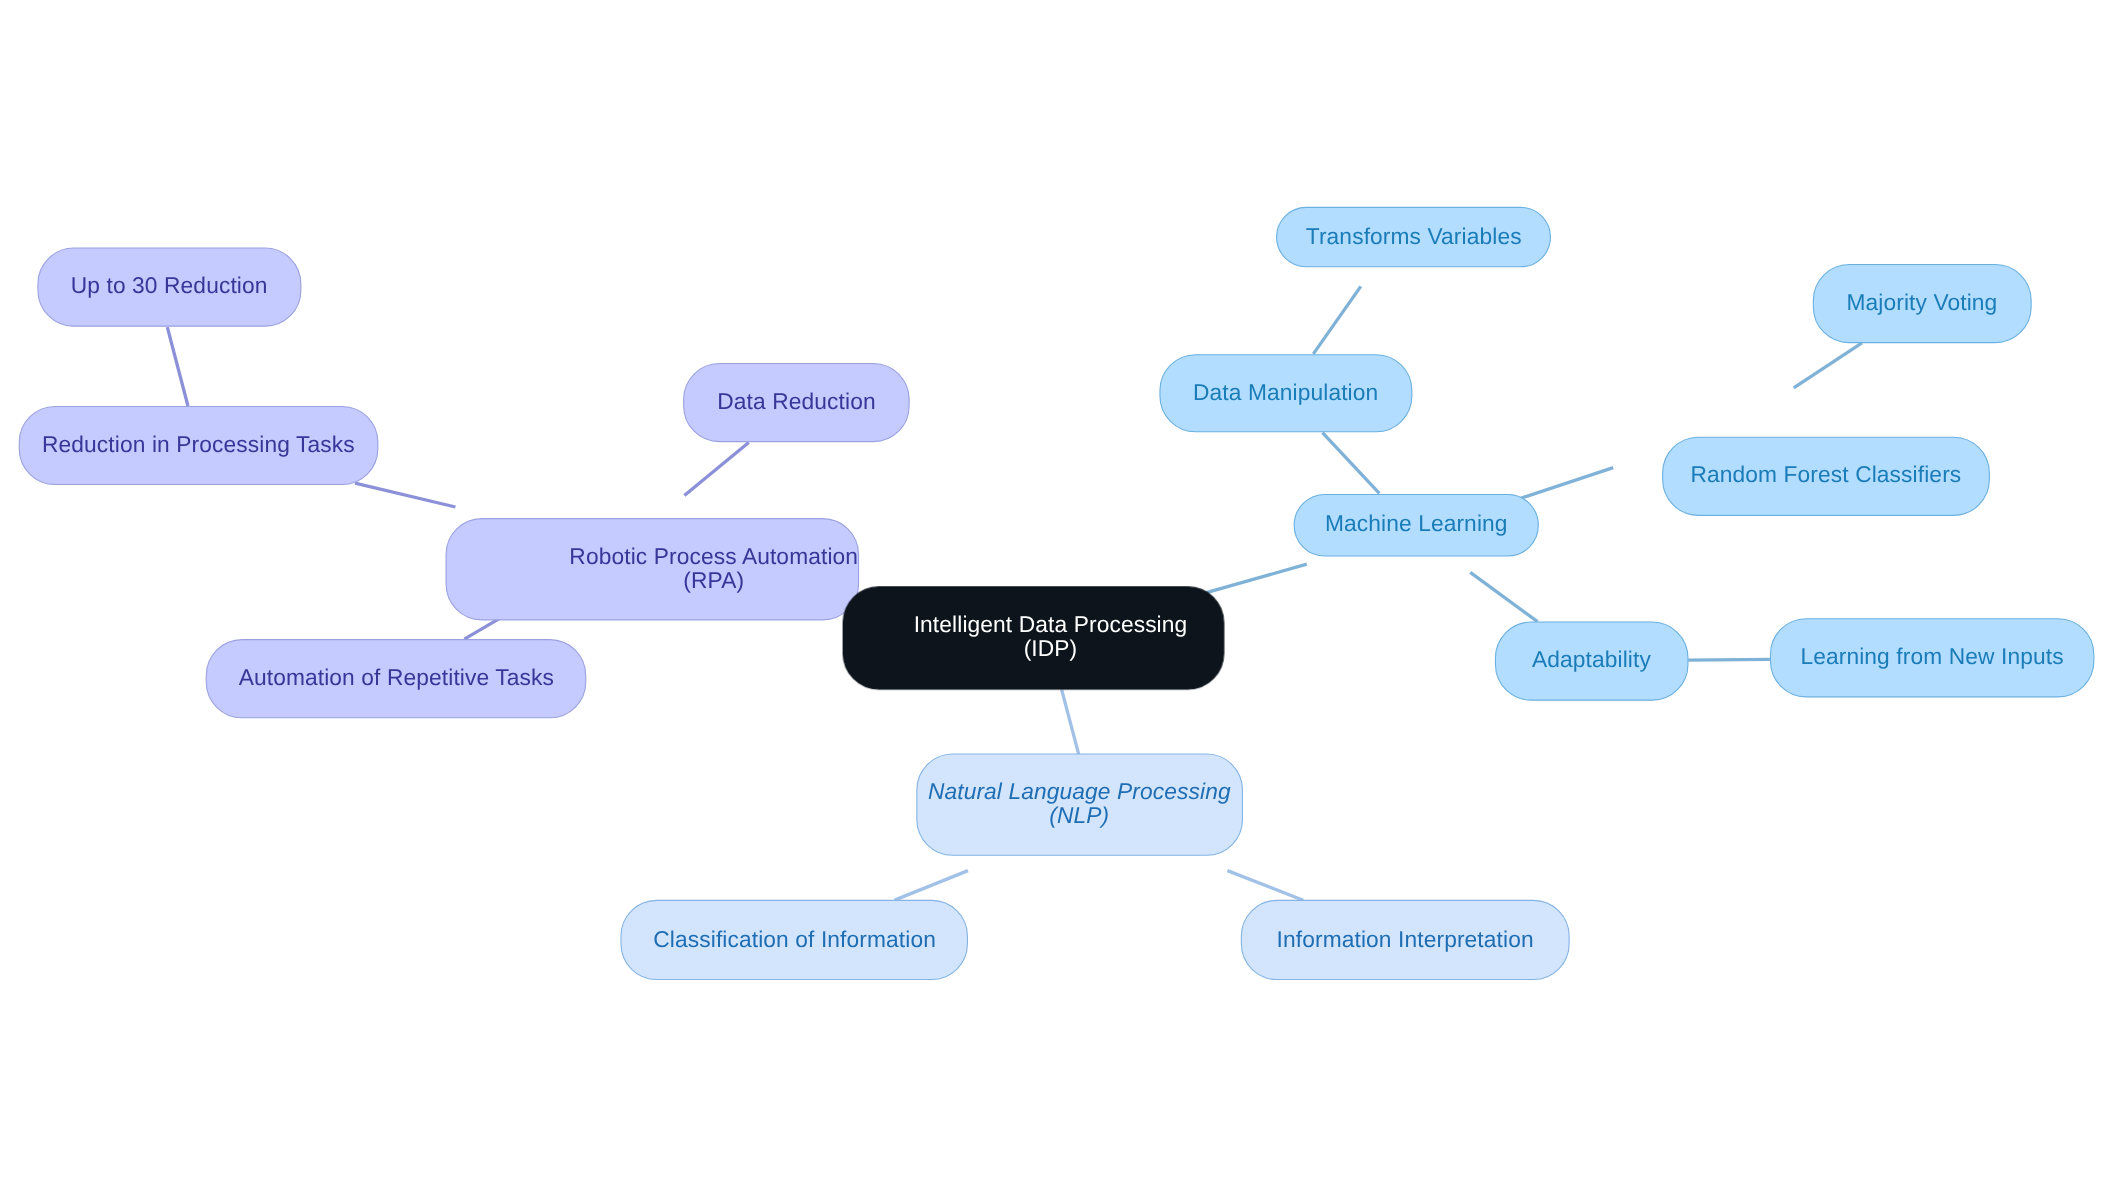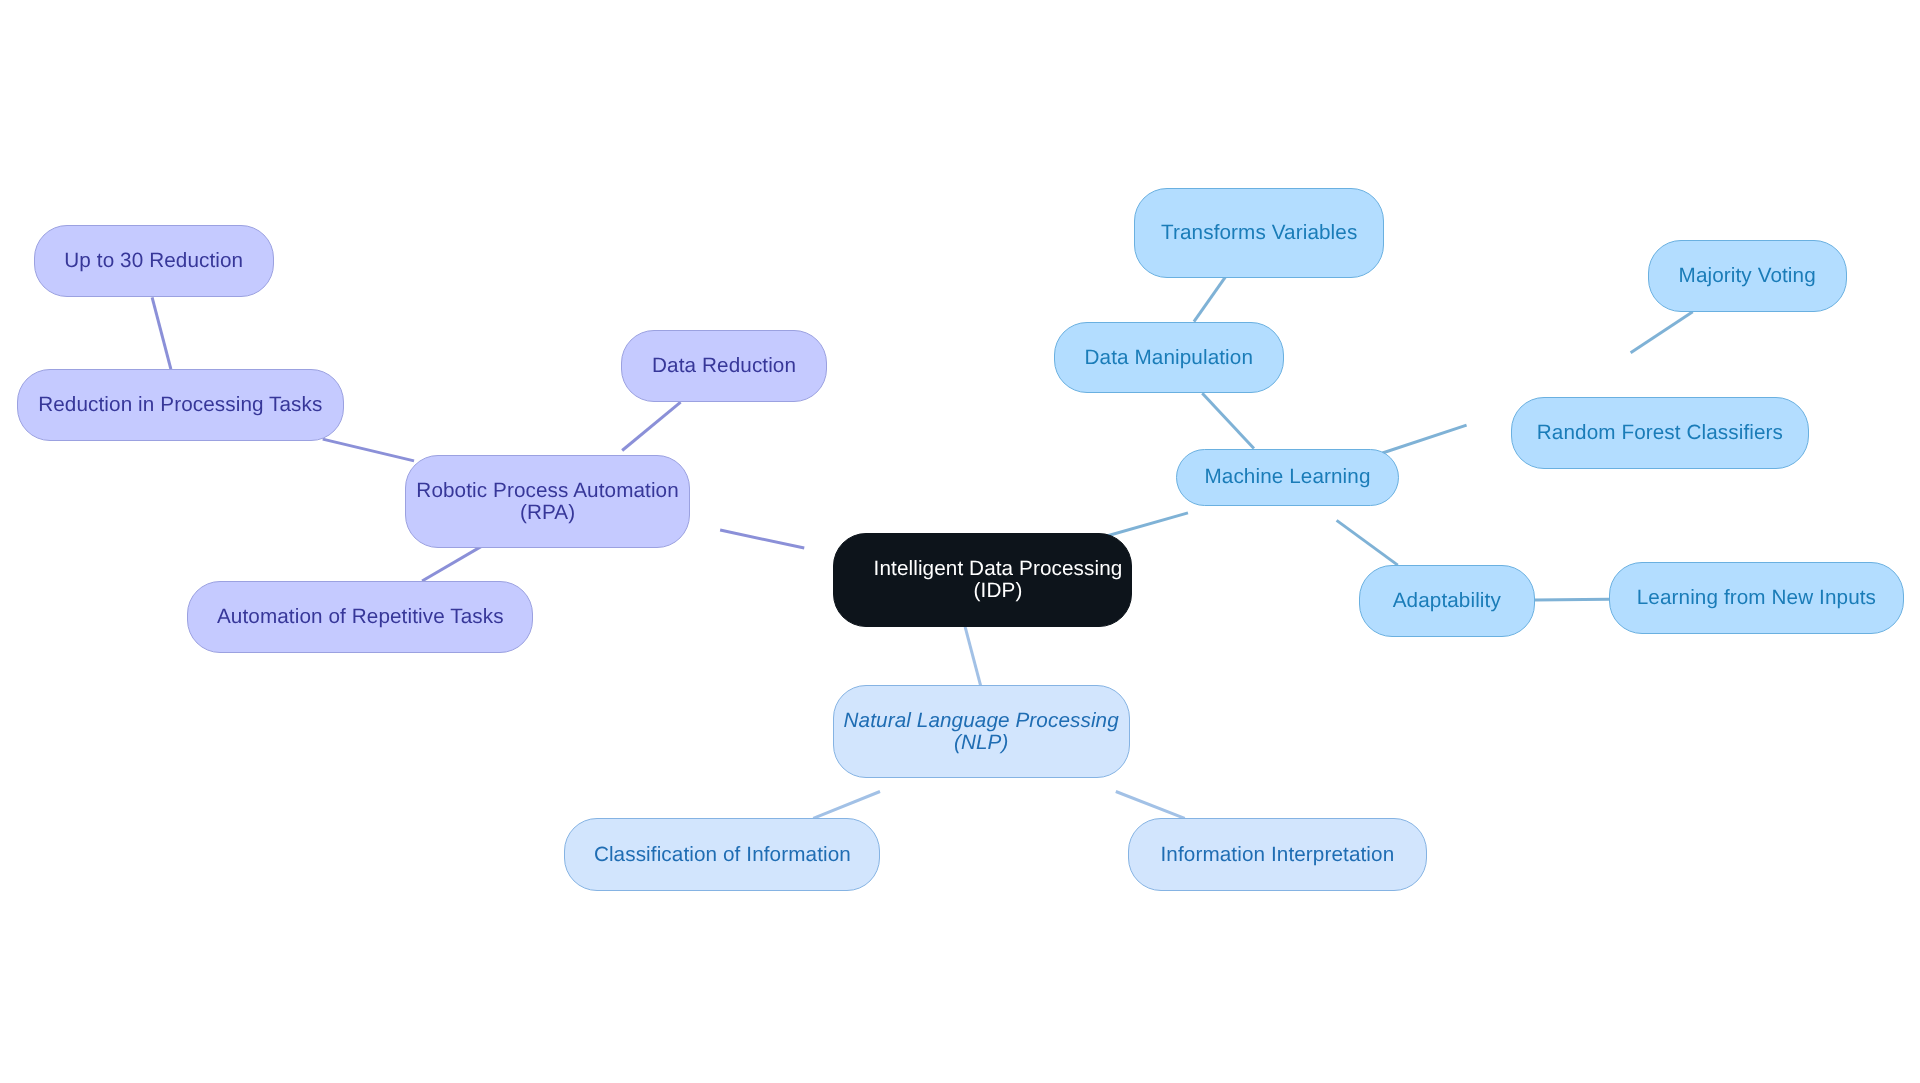--- a/index.html
+++ b/index.html
@@ -46,32 +46,32 @@
   </svg>
   <div class="mm-node g-purple" style="left: 34px; top: 225.2px; width: 239.5px; height: 72.2px;">
     <span class="mm-label">Up to 30 Reduction</span>
   </div>
   <div class="mm-node g-purple" style="left: 16.9px; top: 369.1px; width: 326.9px; height: 72.3px;">
     <span class="mm-label">Reduction in Processing Tasks</span>
   </div>
   <div class="mm-node g-purple" style="left: 621.2px; top: 330.4px; width: 205.8px; height: 71.8px;">
     <span class="mm-label">Data Reduction</span>
   </div>
-  <div class="mm-node g-purple" style="left: 405.1px; top: 455px; width: 285px; height: 93.1px;">
+  <div class="mm-node g-purple" style="left: 405.1px; top: 471px; width: 376px; height: 93.1px; justify-content: flex-end;">
     <span class="mm-label">Robotic Process Automation
 (RPA)</span>
   </div>
   <div class="mm-node g-purple" style="left: 187.3px; top: 581px; width: 346px; height: 72.2px;">
     <span class="mm-label">Automation of Repetitive Tasks</span>
   </div>
-  <div class="mm-node g-root" style="left: 833px; top: 532.8px; width: 299px; height: 94.1px; padding-left: 31px;">
+  <div class="mm-node g-root" style="left: 766px; top: 532.8px; width: 347px; height: 94.1px; padding-left: 31px;">
     <span class="mm-label">Intelligent Data Processing
 (IDP)</span>
   </div>
-  <div class="mm-node g-blue" style="left: 1134px; top: 187.9px; width: 250.4px; height: 90px;">
+  <div class="mm-node g-blue" style="left: 1160px; top: 187.9px; width: 250.4px; height: 55px;">
     <span class="mm-label">Transforms Variables</span>
   </div>
   <div class="mm-node g-blue" style="left: 1054px; top: 321.7px; width: 229.6px; height: 71.6px;">
     <span class="mm-label">Data Manipulation</span>
   </div>
   <div class="mm-node g-blue" style="left: 1176px; top: 448.6px; width: 223px; height: 57px;">
     <span class="mm-label">Machine Learning</span>
   </div>
   <div class="mm-node g-blue" style="left: 1511px; top: 352.7px; width: 297.8px; height: 72.4px; margin-top: 44px;">
     <span class="mm-label">Random Forest Classifiers</span>

